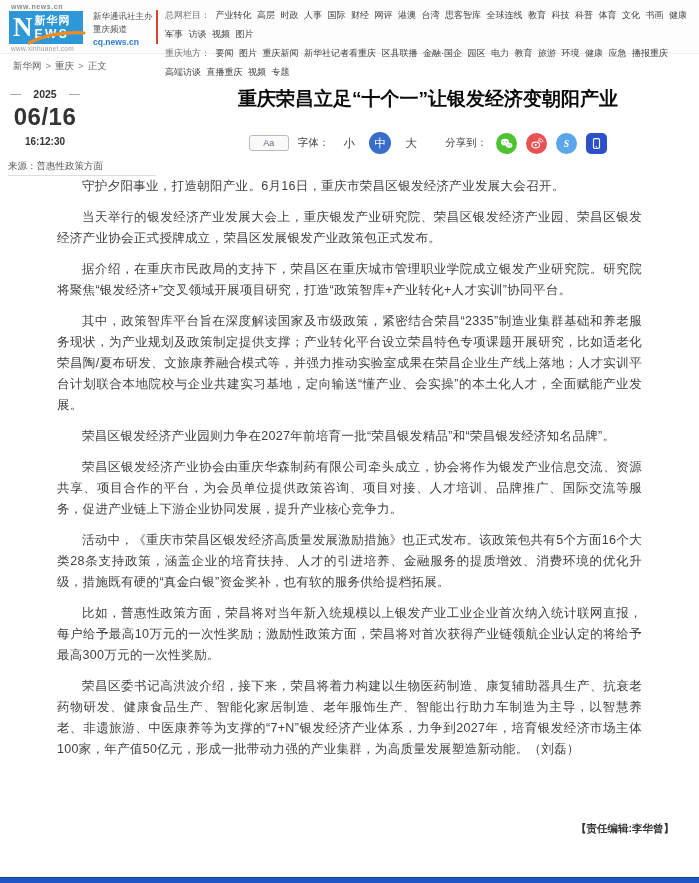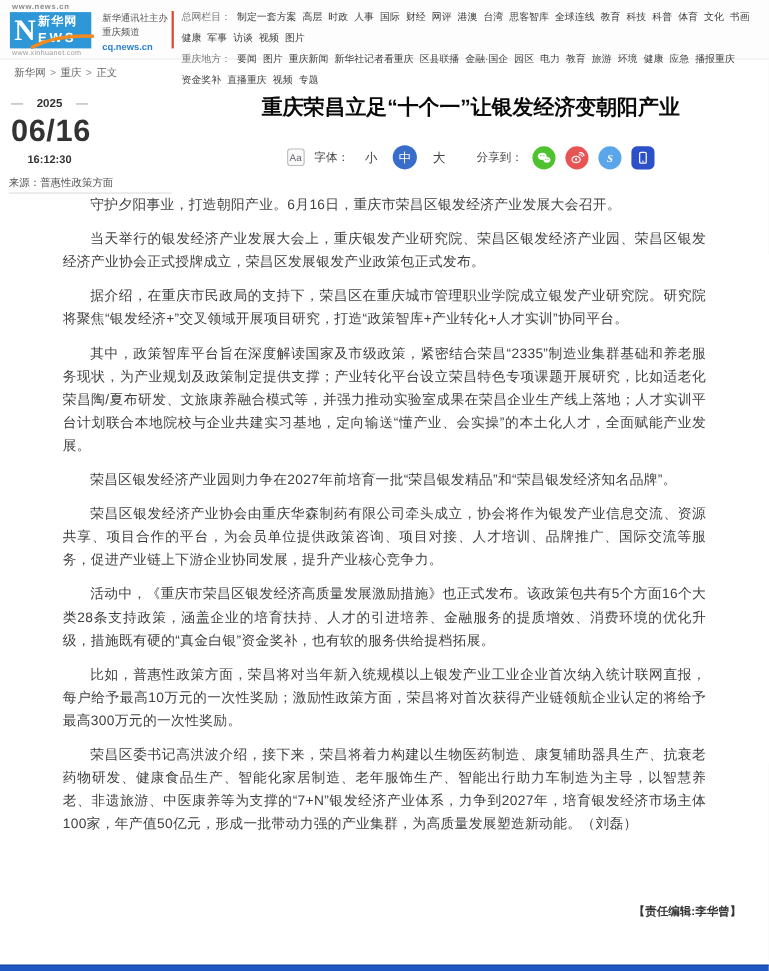--- a/index.html
+++ b/index.html
@@ -30,31 +30,31 @@
 
   
   .crumbs { position:absolute; left:13px; top:60px; font-size:9.5px; color:#666; }
   .crumbs span.sep { color:#888; margin:0 4px; }
   .crumbs a { color:#666; text-decoration:none; cursor:pointer; }
 
   
   .meta    { position:absolute; left:10px; top:88px; width:70px; text-align:center; color:#333; }
   .m-year  { display:flex; align-items:center; justify-content:center; font-size:10.5px; font-weight:bold; gap:12px; }
   .m-year i{ display:block; width:11px; height:1px; background:#aaa; }
-  .m-date  { font-size:28px; font-weight:bold; letter-spacing:.5px; margin-top:3px; }
+  .m-date  { font-size:24px; font-weight:bold; letter-spacing:.5px; margin-top:3px; }
   .m-time  { font-size:10px; font-weight:bold; margin-top:5px; }
   .m-src   { position:absolute; left:8px; top:160px; font-size:9.5px; color:#555; white-space:nowrap; }
   .m-rule  { position:absolute; left:8px; top:175px; width:148px; height:1px; background:#ddd; }
 
   
   .title { position:absolute; left:170px; top:86px; width:516px; text-align:center;
            font-size:19px; font-weight:bold; color:#0a0a0a; line-height:1.35; }
   .tools { position:absolute; left:170px; top:130px; width:516px; height:26px;
            display:flex; align-items:center; justify-content:center; gap:9px; }
-  .aa-box { width:16px; height:16px; border:1px solid #bbb; border-radius:3px; background:#fafafa;
+  .aa-box { width:40px; height:16px; border:1px solid #bbb; border-radius:3px; background:#fafafa;
             font-size:9px; color:#667; display:flex; align-items:center; justify-content:center; cursor:pointer; }
   .t-label { font-size:10.5px; color:#444; }
   .sz { font-size:11.5px; color:#444; width:22px; height:22px; display:flex; align-items:center; justify-content:center; cursor:pointer; border-radius:50%; }
   .sz.sel { background:#3a6dc9; color:#fff; }
   .share-label { font-size:10.5px; color:#444; margin-left:14px;text-align:right; }
   .sicon { width:21px; height:21px; border-radius:50%; display:flex; align-items:center; justify-content:center; cursor:pointer; }
   .sicon svg { display:block; }
   .s-wechat { background:#4ec22f; }
   .s-weibo  { background:#e85353; }
   .s-douyin { background:#5ba5ea; }
@@ -92,25 +92,25 @@
       <div>新华通讯社主办</div>
       <div>重庆频道</div>
       <div class="lnk">cq.news.cn</div>
     </div>
 
     <div class="red-div"></div>
 
     <div class="nav">
       <div class="nav-row">
         <span class="nav-label">总网栏目：</span>
-        <span style="display:contents"><a>制定一套方案</a><a>高层</a><a>时政</a><a>人事</a><a>国际</a><a>财经</a><a>网评</a><a>港澳</a><a>台湾</a><a>思客智库</a><a>全球连线</a><a>教育</a><a>科技</a><a>科普</a><a>体育</a><a>文化</a><a>书画</a><a>健康</a><a>军事</a><a>访谈</a><a>视频</a><a>图片</a></span>
+        <span style="display:contents"><a>产业转化</a><a>高层</a><a>时政</a><a>人事</a><a>国际</a><a>财经</a><a>网评</a><a>港澳</a><a>台湾</a><a>思客智库</a><a>全球连线</a><a>教育</a><a>科技</a><a>科普</a><a>体育</a><a>文化</a><a>书画</a><a>健康</a><a>军事</a><a>访谈</a><a>视频</a><a>图片</a></span>
       </div>
       <div class="nav-row">
         <span class="nav-label">重庆地方：</span>
-        <span style="display:contents"><a>要闻</a><a>图片</a><a>重庆新闻</a><a>新华社记者看重庆</a><a>区县联播</a><a>金融·国企</a><a>园区</a><a>电力</a><a>教育</a><a>旅游</a><a>环境</a><a>健康</a><a>应急</a><a>播报重庆</a><a>资金奖补</a><a>直播重庆</a><a>视频</a><a>专题</a></span>
+        <span style="display:contents"><a>要闻</a><a>图片</a><a>重庆新闻</a><a>新华社记者看重庆</a><a>区县联播</a><a>金融·国企</a><a>园区</a><a>电力</a><a>教育</a><a>旅游</a><a>环境</a><a>健康</a><a>应急</a><a>播报重庆</a><a>高端访谈</a><a>直播重庆</a><a>视频</a><a>专题</a></span>
       </div>
     </div>
   </div>
 
   <div class="crumbs">
     <a>新华网</a><span class="sep">&gt;</span><a>重庆</a><span class="sep">&gt;</span><span>正文</span>
   </div>
 
   <div class="meta">
     <div class="m-year">

